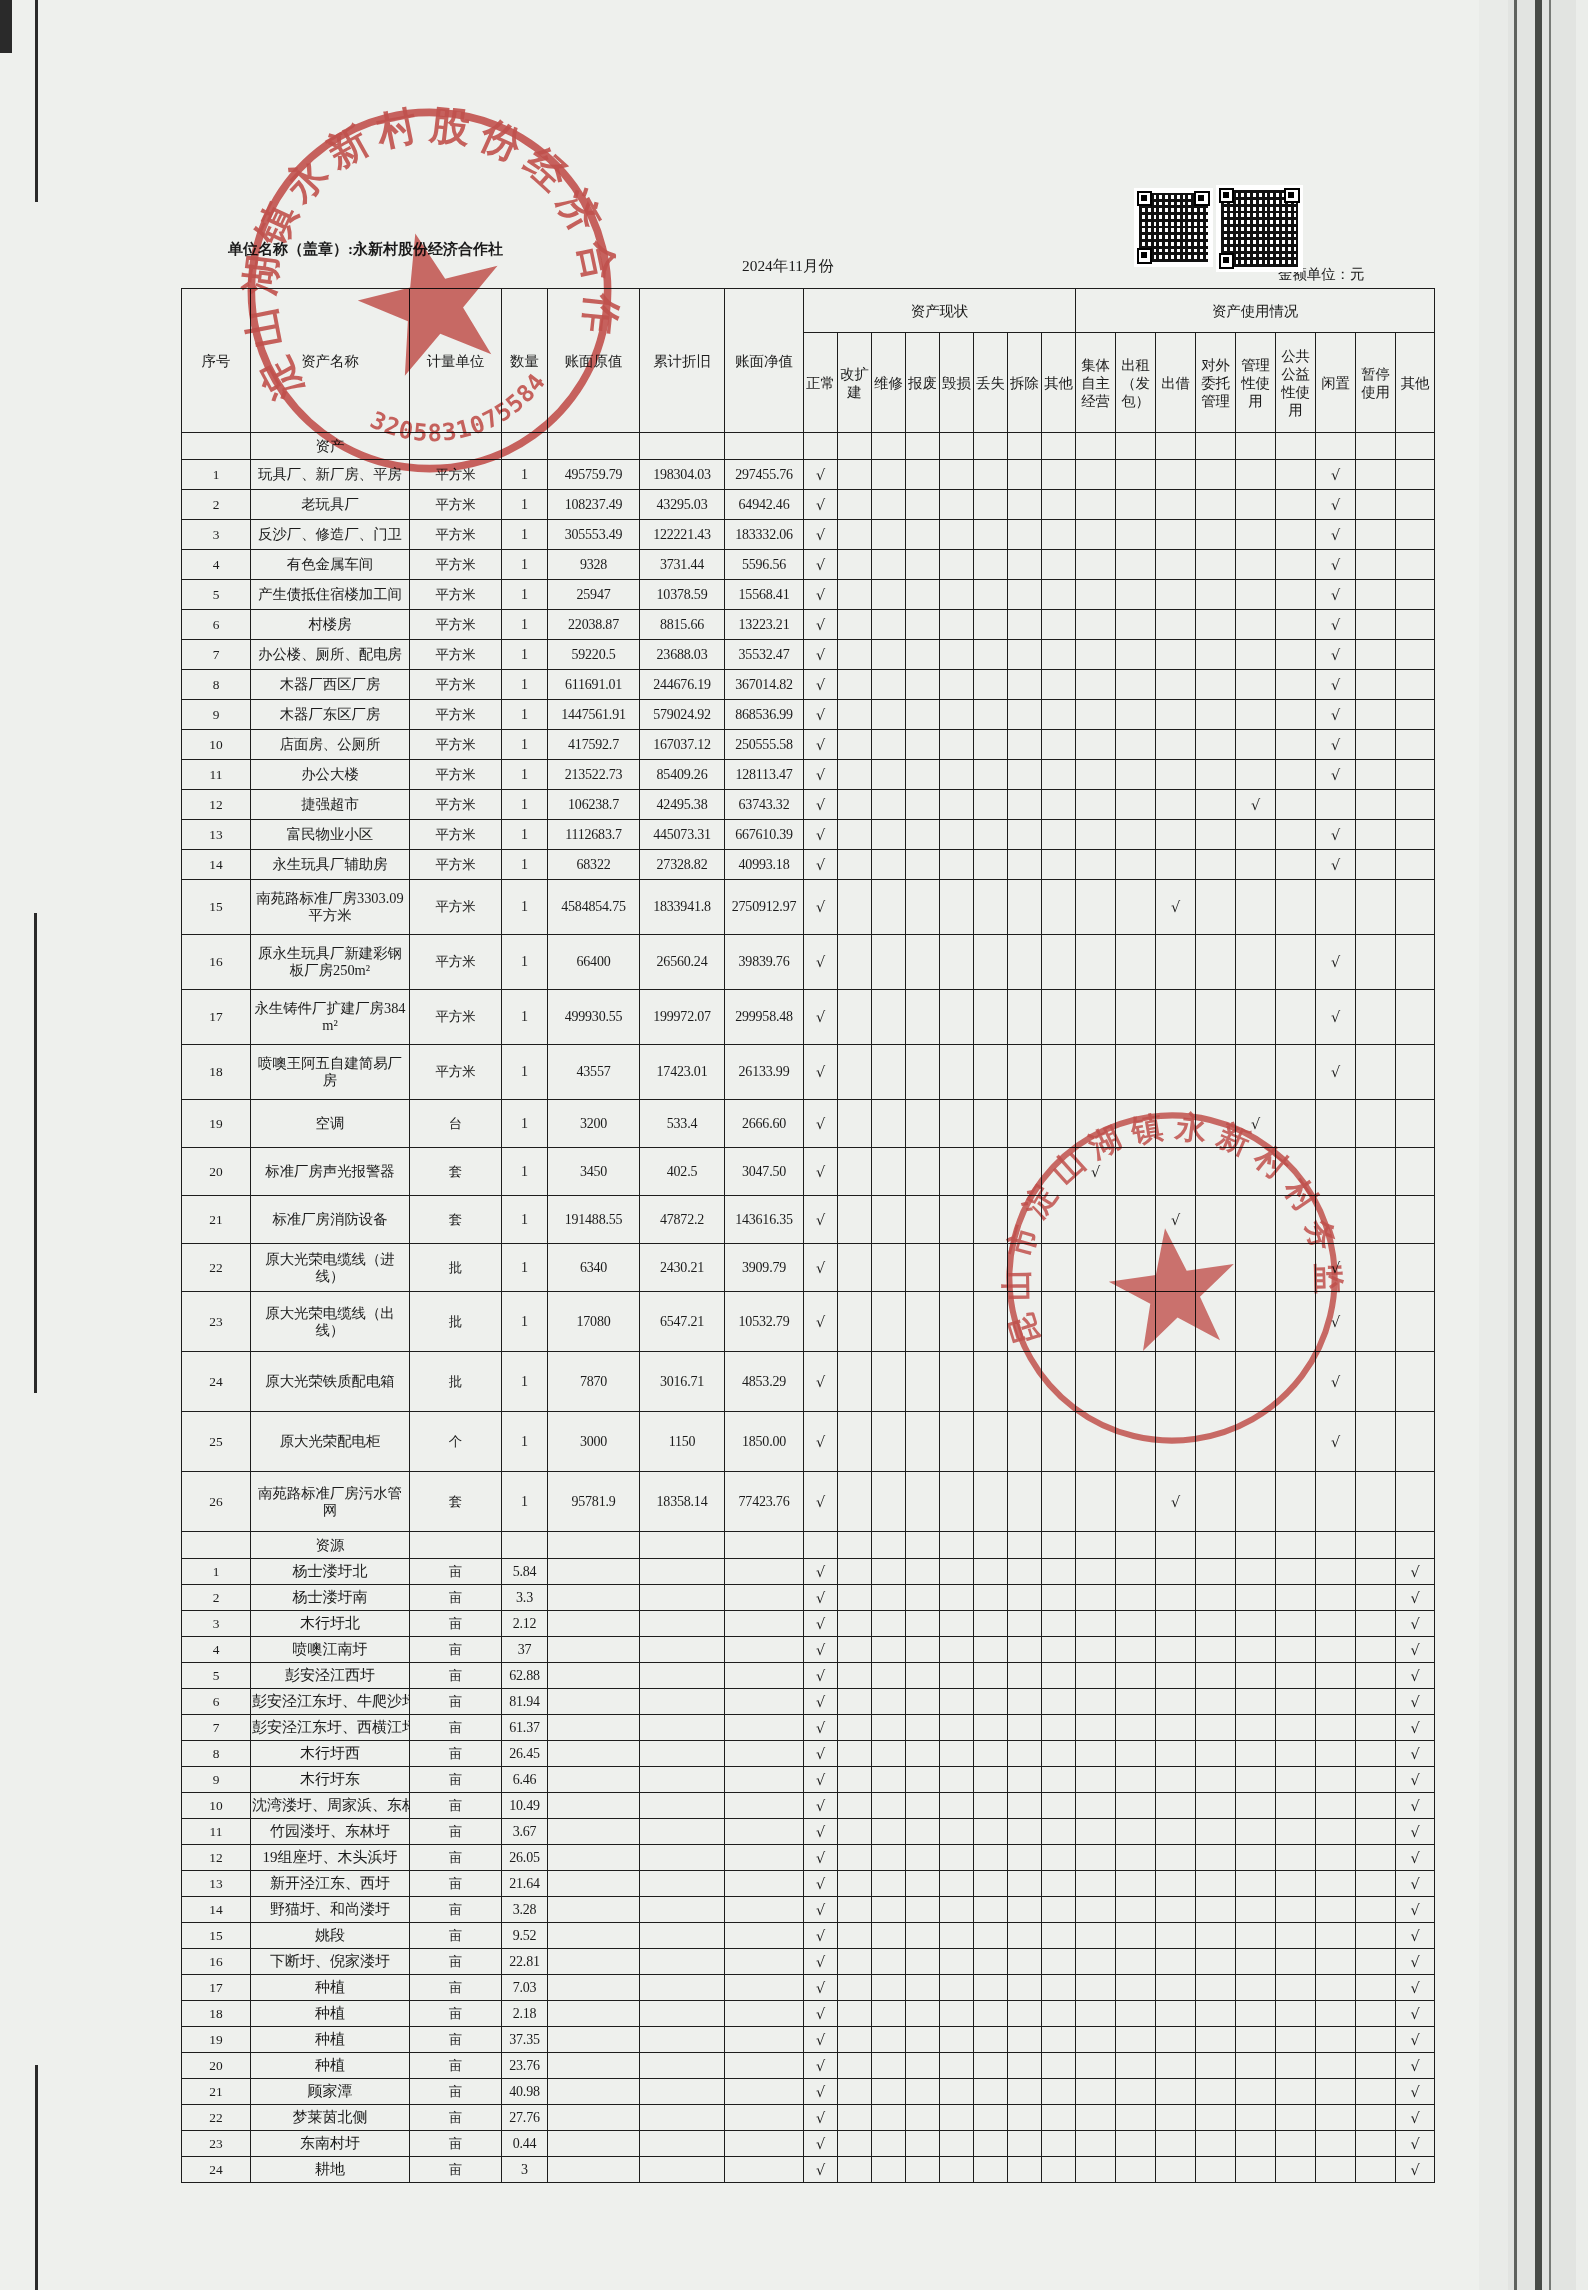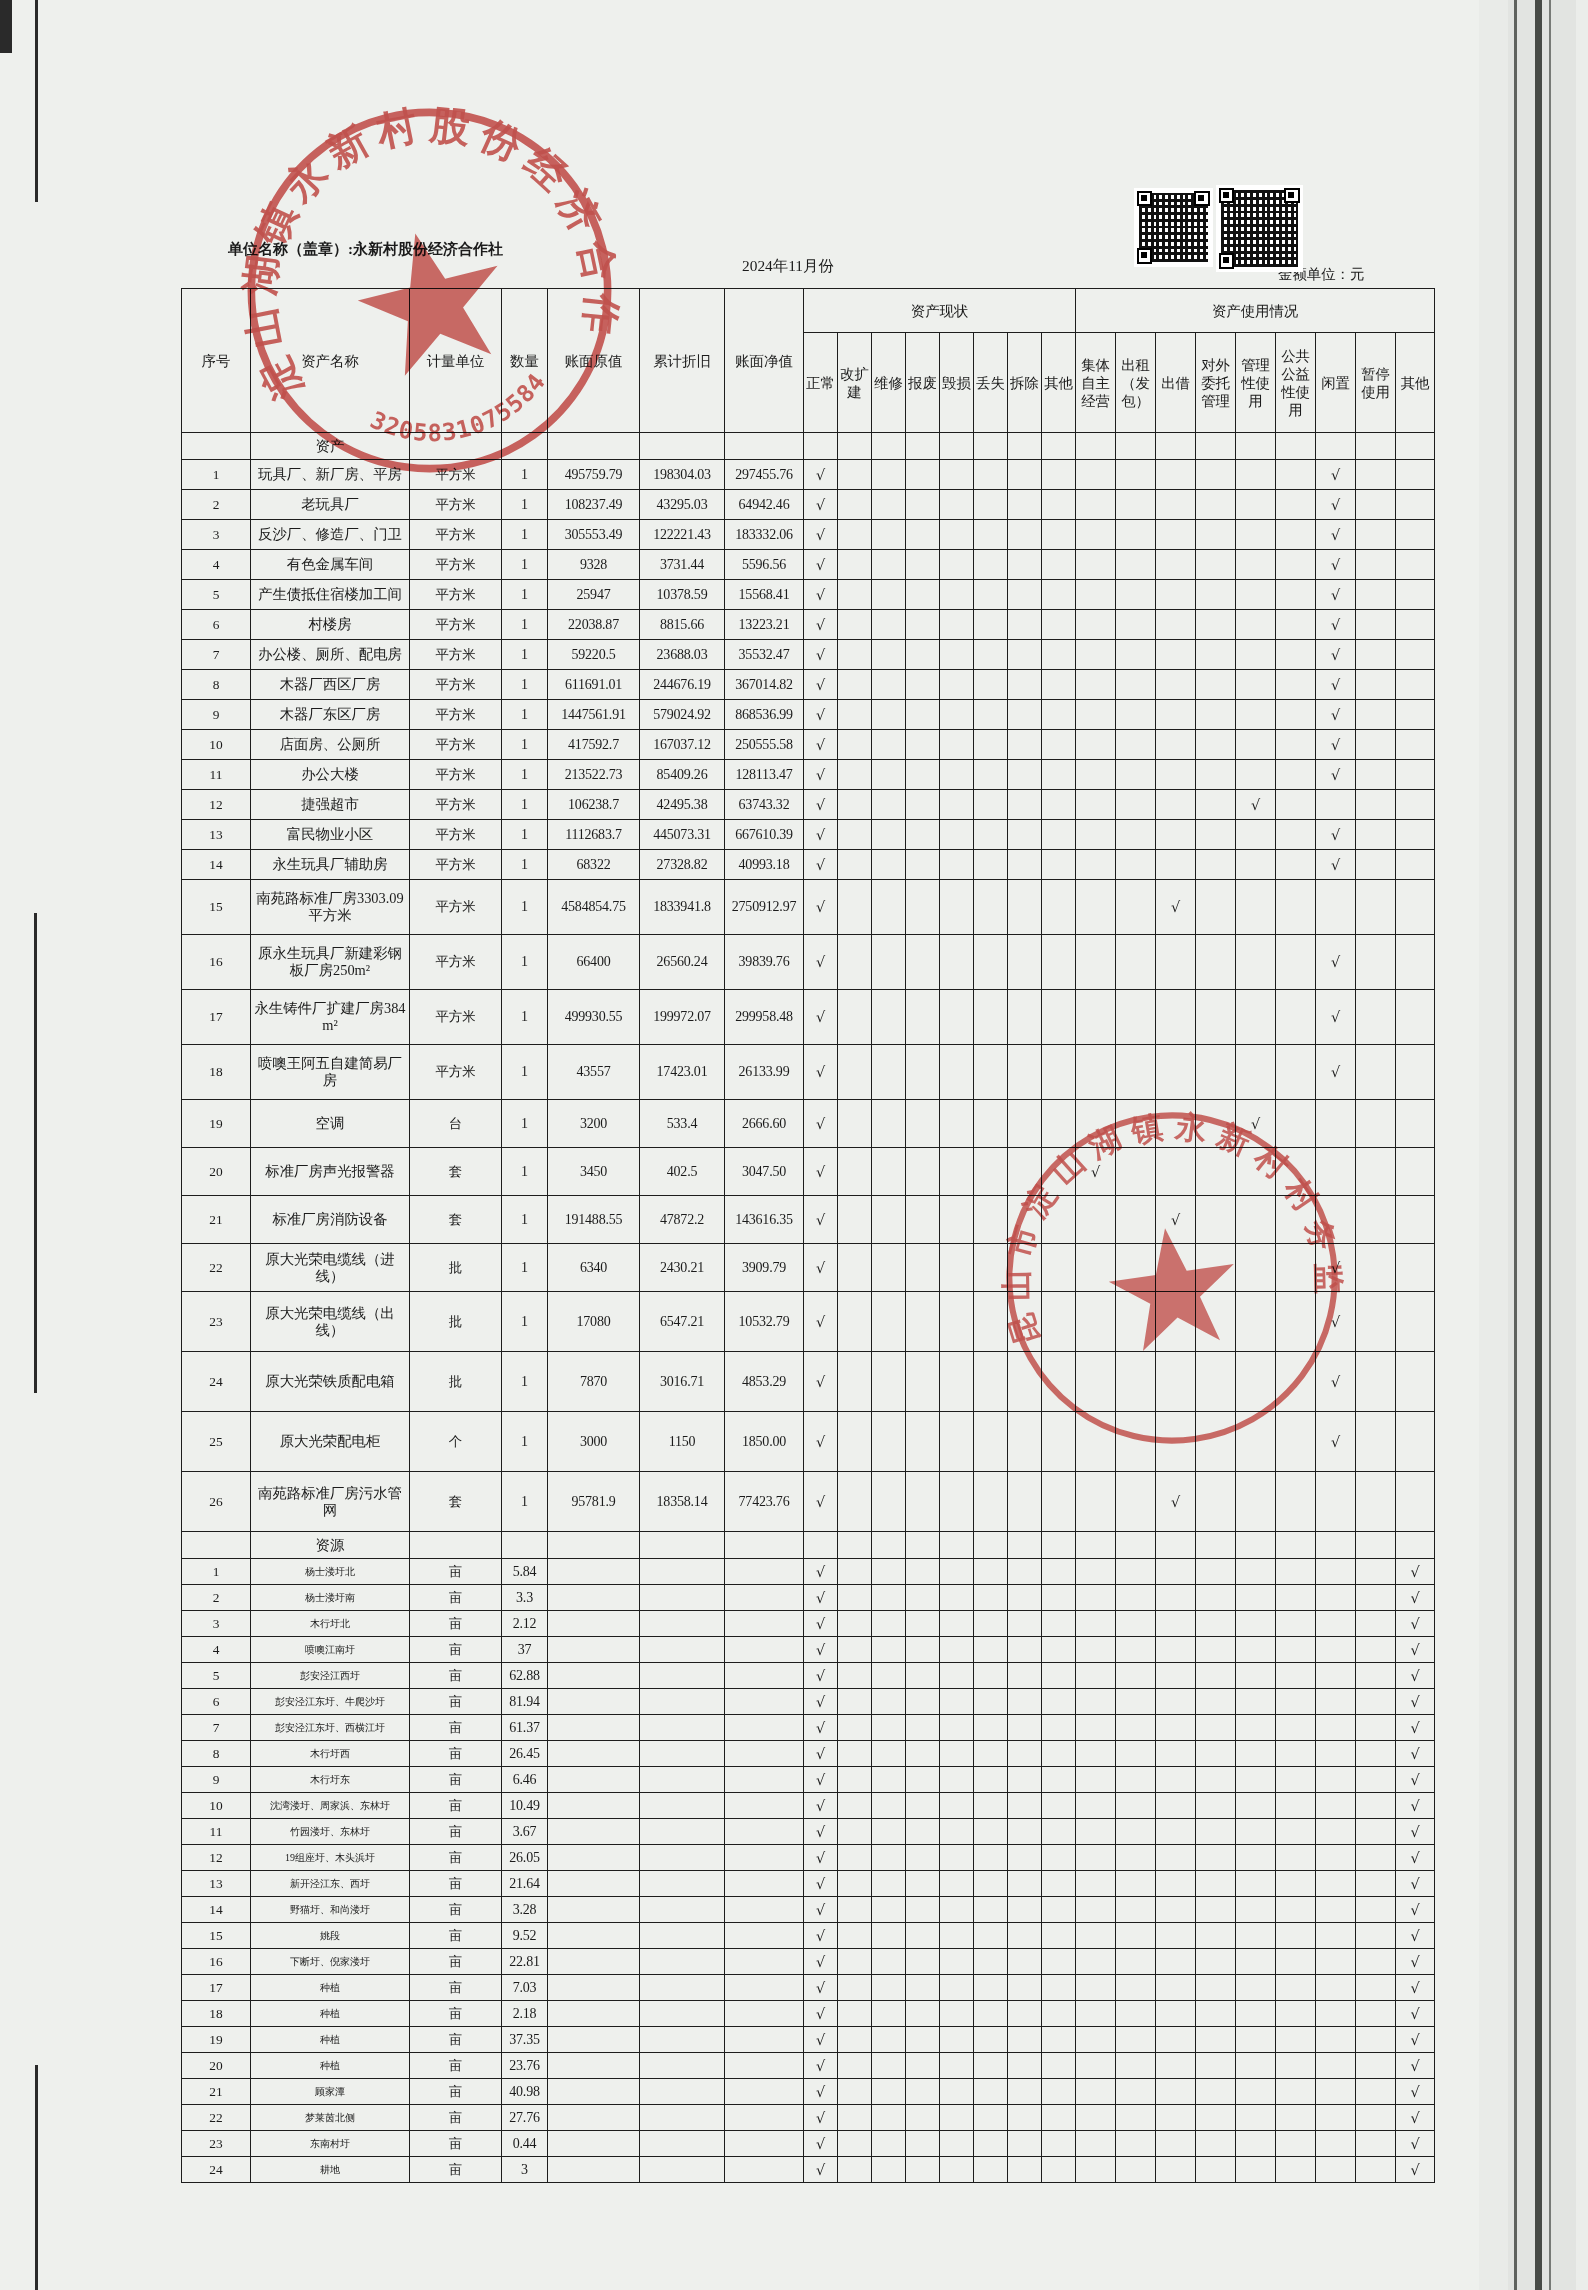--- a/index.html
+++ b/index.html
@@ -54,21 +54,21 @@
     padding:0 1px;overflow:hidden;
     font-weight:normal;
   }
   table.main thead th{font-size:14.4px;line-height:1.25;}
   tr.grp{height:44px;}
   tr.sub{height:100px;}
   td.name{font-size:14.4px;line-height:1.15;}
   td.num{font-size:14px;letter-spacing:-0.2px;}
   td.chk{font-family:"DejaVu Sans",sans-serif;font-size:14.4px;font-weight:bold;}
   tr.section td{font-size:14.4px;font-weight:normal;}
-  tr.res td.name{font-size:10px;white-space:nowrap;}
+  tr.res td.name{font-size:15px;white-space:nowrap;}
   
   .stamp{position:absolute;mix-blend-mode:multiply;opacity:.82;pointer-events:none;}
 </style>
 </head>
 <body>
 
 <div class="page">
 
   <div class="binder-line l1"></div>
   <div class="binder-line l2"></div>

